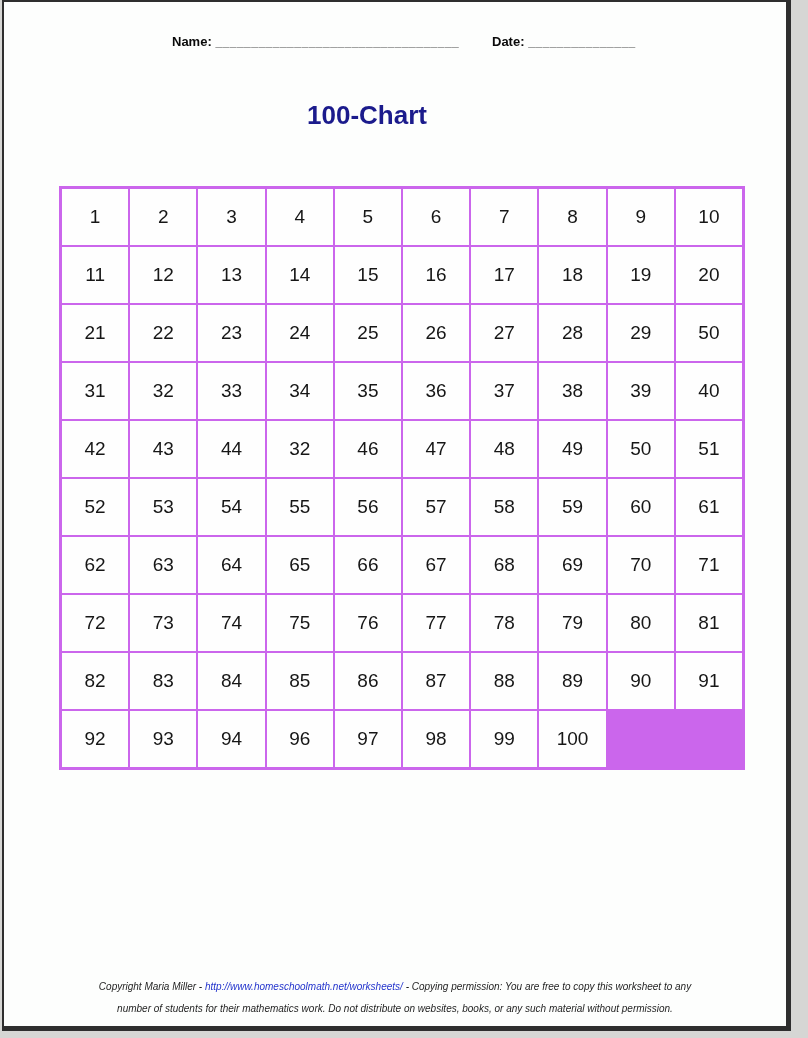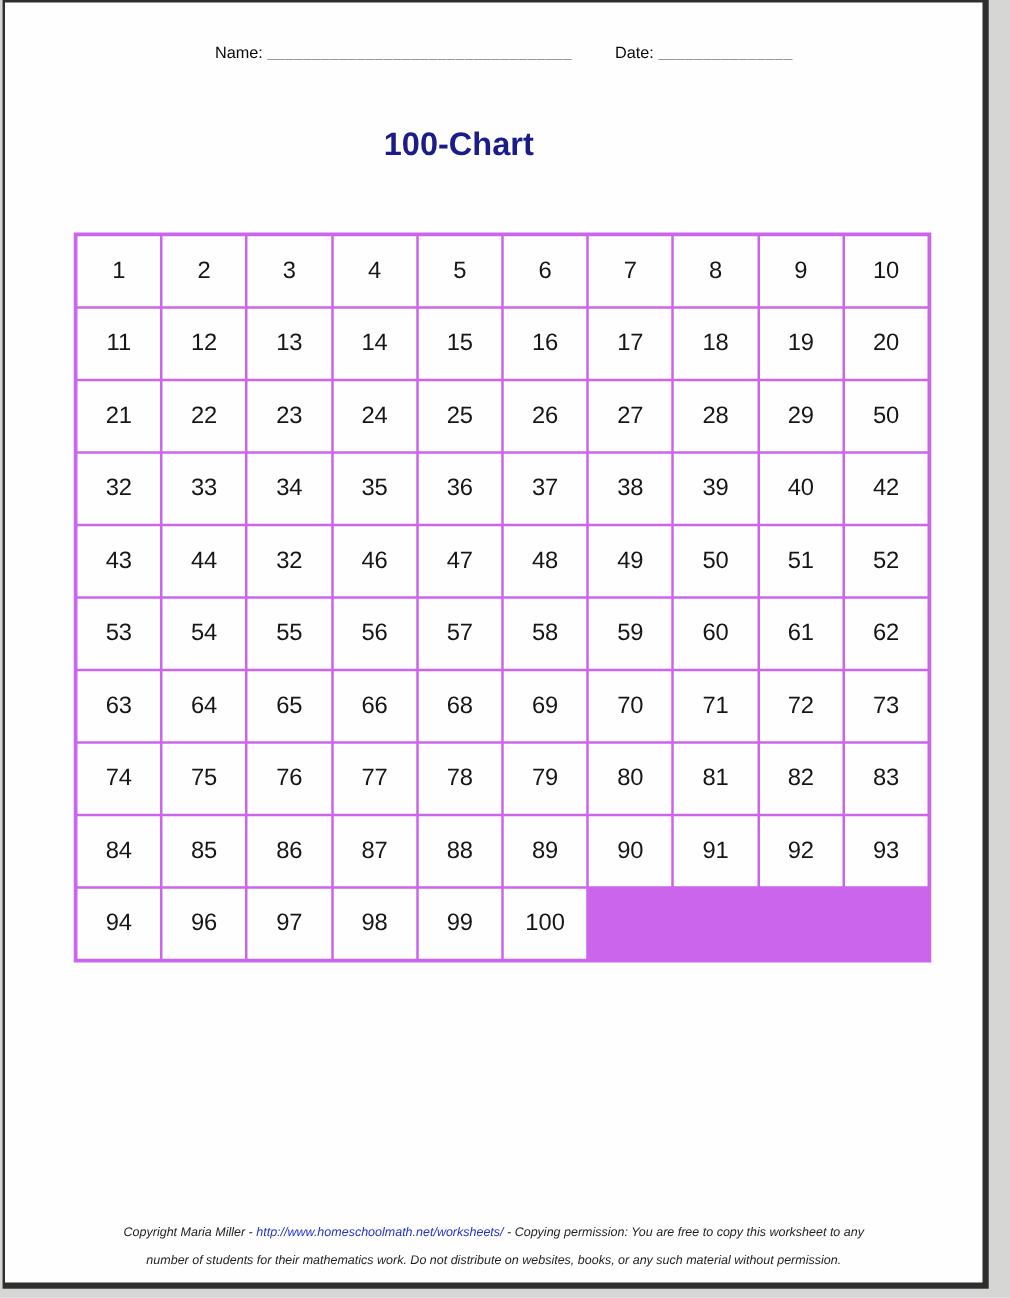--- a/index.html
+++ b/index.html
@@ -26,21 +26,21 @@
     position: absolute;
     top: 32px;
     left: 0;
     width: 100%;
     height: 20px;
     font-size: 13px;
     color: #111;
   }
   .name-group { position: absolute; left: 168px; top: 0; white-space: nowrap; }
   .date-group { position: absolute; left: 488px; top: 0; white-space: nowrap; }
-  .field-label { font-weight: normal; color: #0a0a0a; }
+  .field-label { font-weight: bold; color: #0a0a0a; }
   .blank-line {
     color: #4a4a4a;
     font-weight: bold;
     letter-spacing: 0.5px;
     font-size: 12px;
     text-align: right;
   }
   .title-wrap {
     position: absolute;
     top: 98px;
@@ -135,20 +135,21 @@
       <div class="cell">21</div>
       <div class="cell">22</div>
       <div class="cell">23</div>
       <div class="cell">24</div>
       <div class="cell">25</div>
       <div class="cell">26</div>
       <div class="cell">27</div>
       <div class="cell">28</div>
       <div class="cell">29</div>
       <div class="cell">50</div>
+      <div class="cell">31</div>
       <div class="cell">32</div>
       <div class="cell">33</div>
       <div class="cell">34</div>
       <div class="cell">35</div>
       <div class="cell">36</div>
       <div class="cell">37</div>
       <div class="cell">38</div>
       <div class="cell">39</div>
       <div class="cell">40</div>
       <div class="cell">42</div>
@@ -169,20 +170,21 @@
       <div class="cell">57</div>
       <div class="cell">58</div>
       <div class="cell">59</div>
       <div class="cell">60</div>
       <div class="cell">61</div>
       <div class="cell">62</div>
       <div class="cell">63</div>
       <div class="cell">64</div>
       <div class="cell">65</div>
       <div class="cell">66</div>
+      <div class="cell">67</div>
       <div class="cell">68</div>
       <div class="cell">69</div>
       <div class="cell">70</div>
       <div class="cell">71</div>
       <div class="cell">72</div>
       <div class="cell">73</div>
       <div class="cell">74</div>
       <div class="cell">75</div>
       <div class="cell">76</div>
       <div class="cell">77</div>

